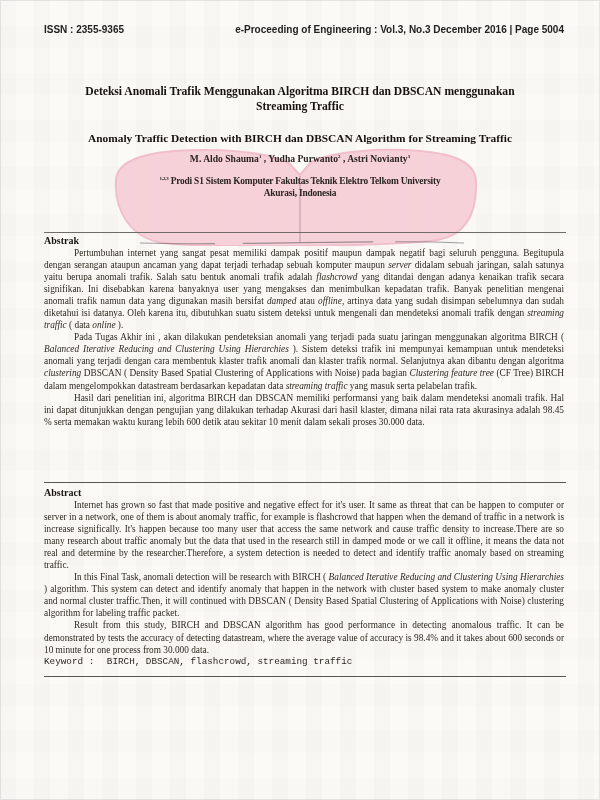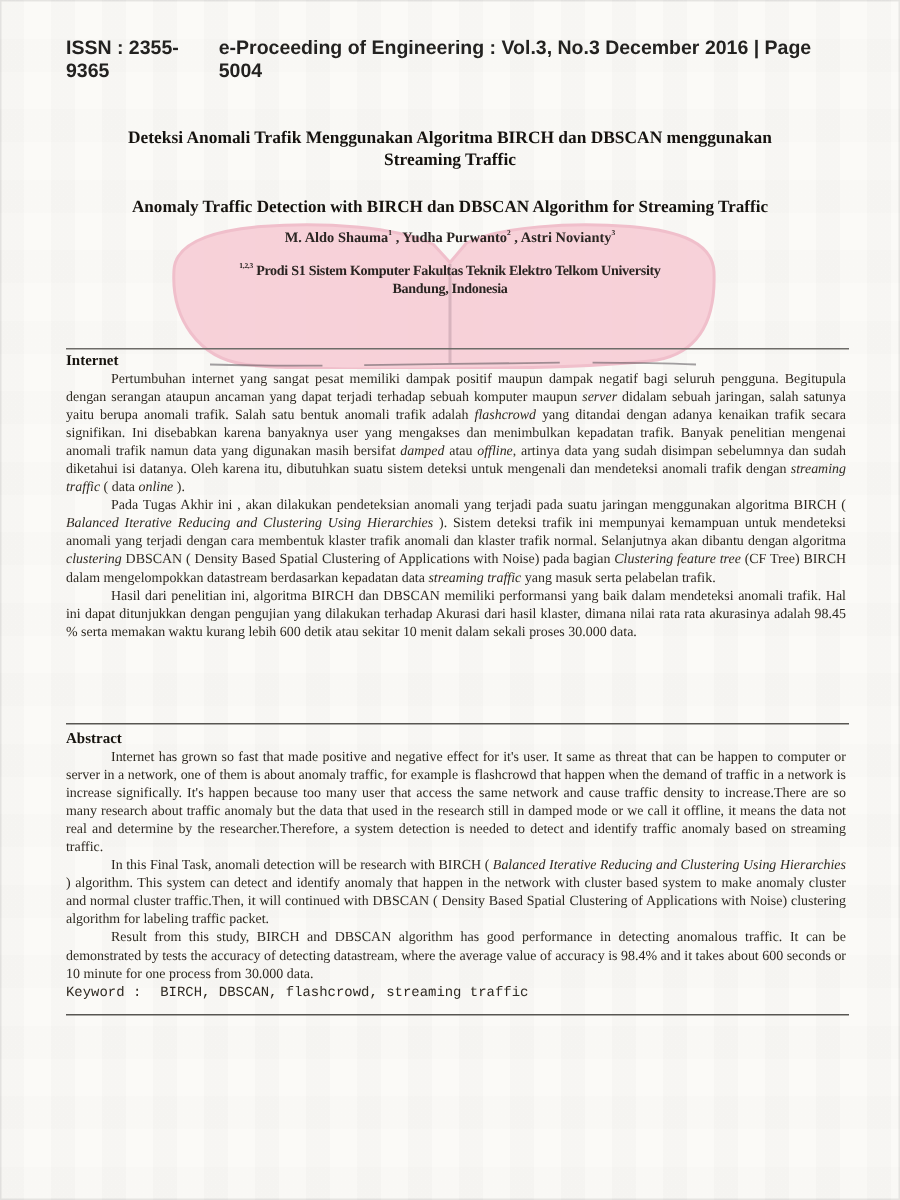--- a/index.html
+++ b/index.html
@@ -8,21 +8,21 @@
     position:relative;width:600px;height:800px;margin:0 auto;
     background:#fbfaf7;overflow:hidden;
     background-image:
       repeating-linear-gradient(90deg, rgba(0,0,0,0.014) 0 16px, rgba(0,0,0,0) 16px 34px),
       repeating-linear-gradient(0deg, rgba(0,0,0,0.008) 0 22px, rgba(0,0,0,0) 22px 47px);
     box-shadow:inset 0 0 0 1px rgba(0,0,0,0.08);
   }
   .meta-header{
     position:absolute;top:24px;left:44px;right:36px;
     display:flex;justify-content:space-between;
-    font-family:"Liberation Sans",sans-serif;font-size:13px;font-weight:bold;color:#232220;
+    font-family:"Liberation Sans",sans-serif;font-size:10px;font-weight:bold;color:#232220;
   }
   .title{position:absolute;left:60px;right:60px;text-align:center;font-weight:bold;color:#16130f;}
   .title-id{top:84px;font-size:11.6px;line-height:15px;}
   .title-en{top:131px;font-size:11.4px;line-height:14px;}
   .authors{
     position:absolute;top:153px;left:60px;right:60px;text-align:center;
     font-size:9.6px;font-weight:bold;color:#2a2522;
   }
   .authors sup, .affil sup{font-size:5px;}
   .affil{
@@ -73,27 +73,27 @@
   </svg>
 
   <div class="title title-en">Anomaly Traffic Detection with BIRCH dan DBSCAN Algorithm for Streaming Traffic</div>
   <div class="title title-id">Deteksi Anomali Trafik Menggunakan Algoritma BIRCH dan DBSCAN menggunakan Streaming Traffic</div>
 
   <div class="authors"><span>M. Aldo Shauma</span><sup>1</sup><span> , </span><span>Yudha Purwanto</span><sup>2</sup><span> , </span><span>Astri Novianty</span><sup>3</sup></div>
 
   <div class="affil">
     <sup>1,2,3</sup>
     <span>Prodi S1 Sistem Komputer Fakultas Teknik Elektro Telkom University</span><br>
-    <span>Bandung, Indonesia</span>
+    <span>Akurasi, Indonesia</span>
   </div>
 
 
   <div class="rule rule-1"></div>
 
-  <div class="sec-heading h-abstrak">Internet</div>
+  <div class="sec-heading h-abstrak">Abstrak</div>
   <div class="body-block b-abstrak">
       <p><span>Pertumbuhan internet yang sangat pesat memiliki dampak positif maupun dampak negatif bagi seluruh pengguna. Begitupula dengan serangan ataupun ancaman yang dapat terjadi terhadap sebuah komputer maupun </span><i>server</i><span> didalam sebuah jaringan, salah satunya yaitu berupa anomali trafik. Salah satu bentuk anomali trafik adalah </span><i>flashcrowd</i><span> yang ditandai dengan adanya kenaikan trafik secara signifikan. Ini disebabkan karena banyaknya user yang mengakses dan menimbulkan kepadatan trafik. Banyak penelitian mengenai anomali trafik namun data yang digunakan masih bersifat </span><i>damped</i><span> atau </span><i>offline</i><span>, artinya data yang sudah disimpan sebelumnya dan sudah diketahui isi datanya. Oleh karena itu, dibutuhkan suatu sistem deteksi untuk mengenali dan mendeteksi anomali trafik dengan </span><i>streaming traffic</i><span> ( data </span><i>online</i><span> ).</span></p>
       <p><span>Pada Tugas Akhir ini , akan dilakukan pendeteksian anomali yang terjadi pada suatu jaringan menggunakan algoritma BIRCH ( </span><i>Balanced Iterative Reducing and Clustering Using Hierarchies</i><span> ). Sistem deteksi trafik ini mempunyai kemampuan untuk mendeteksi anomali yang terjadi dengan cara membentuk klaster trafik anomali dan klaster trafik normal. Selanjutnya akan dibantu dengan algoritma </span><i>clustering</i><span> DBSCAN ( Density Based Spatial Clustering of Applications with Noise) pada bagian </span><i>Clustering feature tree</i><span> (CF Tree) BIRCH dalam mengelompokkan datastream berdasarkan kepadatan data </span><i>streaming traffic</i><span> yang masuk serta pelabelan trafik.</span></p>
       <p><span>Hasil dari penelitian ini, algoritma BIRCH dan DBSCAN memiliki performansi yang baik dalam mendeteksi anomali trafik. Hal ini dapat ditunjukkan dengan pengujian yang dilakukan terhadap Akurasi dari hasil klaster, dimana nilai rata rata akurasinya adalah 98.45 % serta memakan waktu kurang lebih 600 detik atau sekitar 10 menit dalam sekali proses 30.000 data.</span></p>
     </div>
 
 
   <div class="rule rule-2"></div>
 
   <div class="sec-heading h-abstract">Abstract</div>

